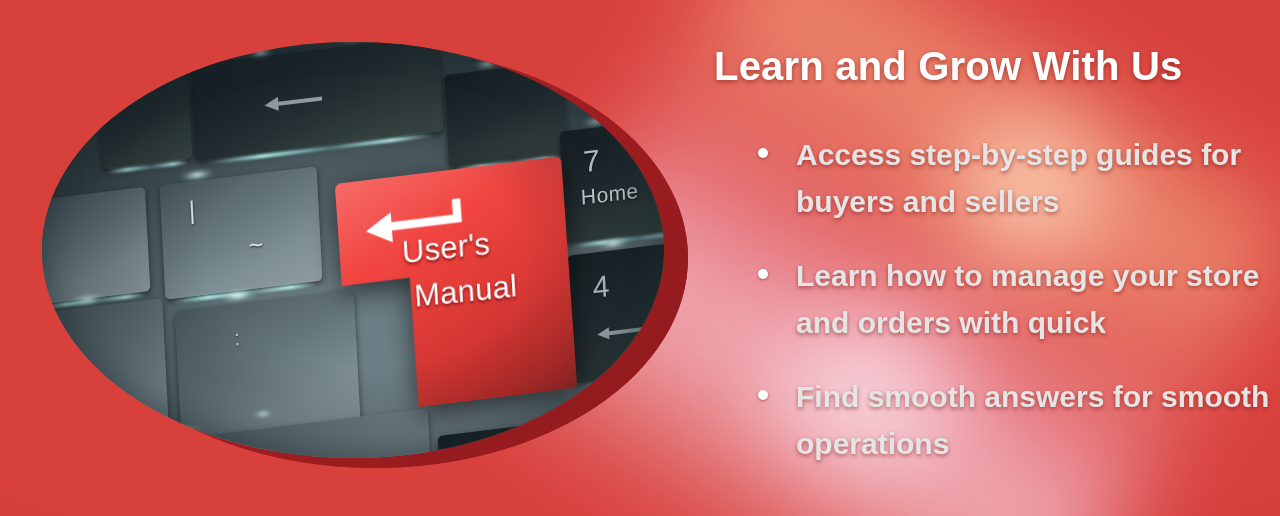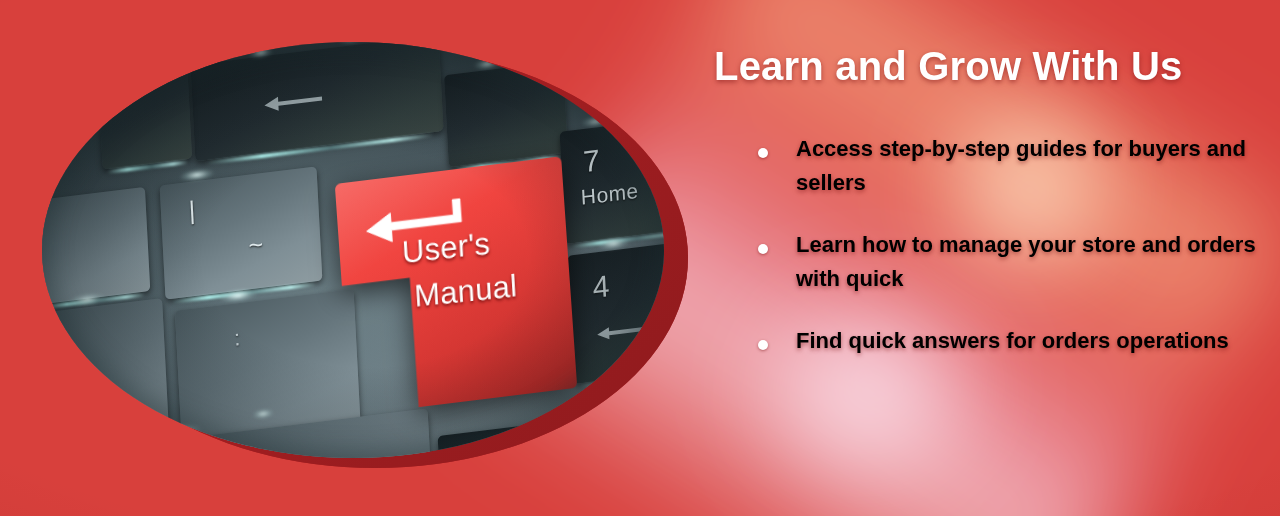--- a/index.html
+++ b/index.html
@@ -159,21 +159,21 @@
     white-space:nowrap;
   }
   .bullets{position:absolute;left:40px;top:132px;width:530px;}
   .bullet{position:relative;padding-left:50px;margin-bottom:28px;}
   .bullet .dot{
     position:absolute;left:12px;top:16px;width:10px;height:10px;border-radius:50%;
     background:#ffffff;
     box-shadow:0 1px 3px rgba(120,16,16,.5);
   }
   .bullet .btext{
-    font-size:22px;font-weight:bold;color:#000000;line-height:1.55;
+    font-size:30px;font-weight:bold;color:#e5e5e5;line-height:1.55;
     text-shadow:0 2px 4px rgba(120,16,16,.55);
   }
 </style>
 </head>
 <body>
 
 <div id="stage">
 
   <div class="bg-base"></div>
   <div class="bg-flare-a"></div>
@@ -285,18 +285,18 @@
       <div class="bullet">
         <span class="dot"></span>
         <div class="btext">Access step-by-step guides for buyers and sellers</div>
       </div>
       <div class="bullet">
         <span class="dot"></span>
         <div class="btext">Learn how to manage your store and orders with quick</div>
       </div>
       <div class="bullet">
         <span class="dot"></span>
-        <div class="btext">Find quick answers for orders operations</div>
+        <div class="btext">Find smooth answers for smooth operations</div>
       </div>
     </div>
   </div>
 
 </div>
 
 </body></html>

